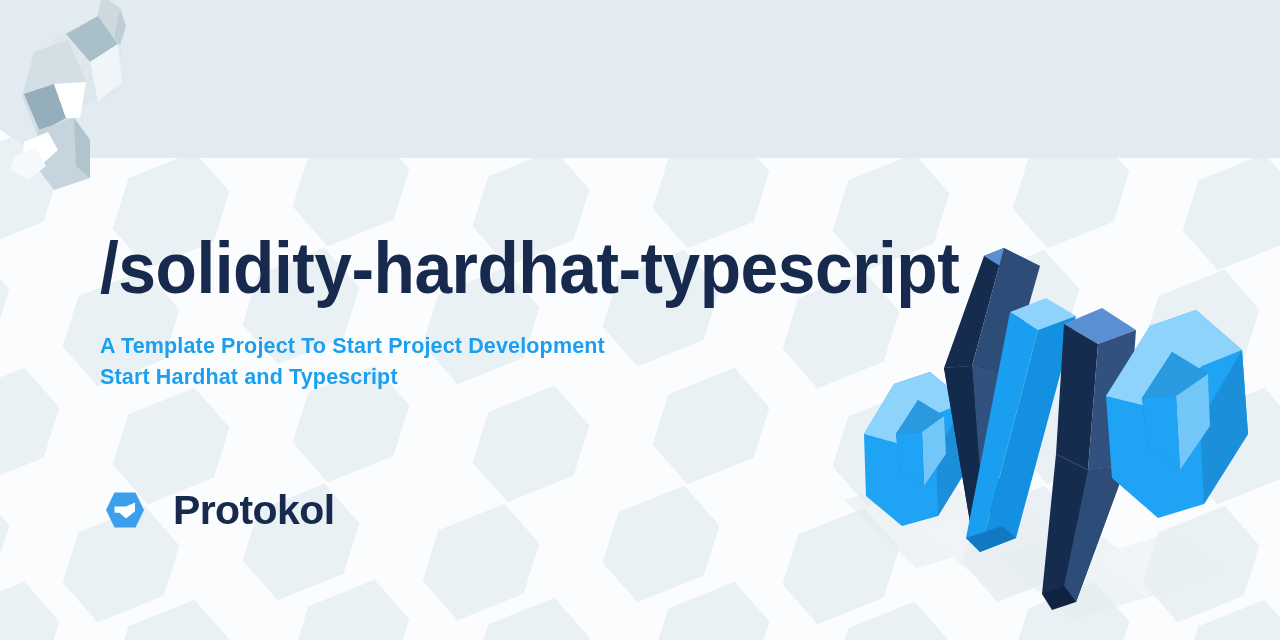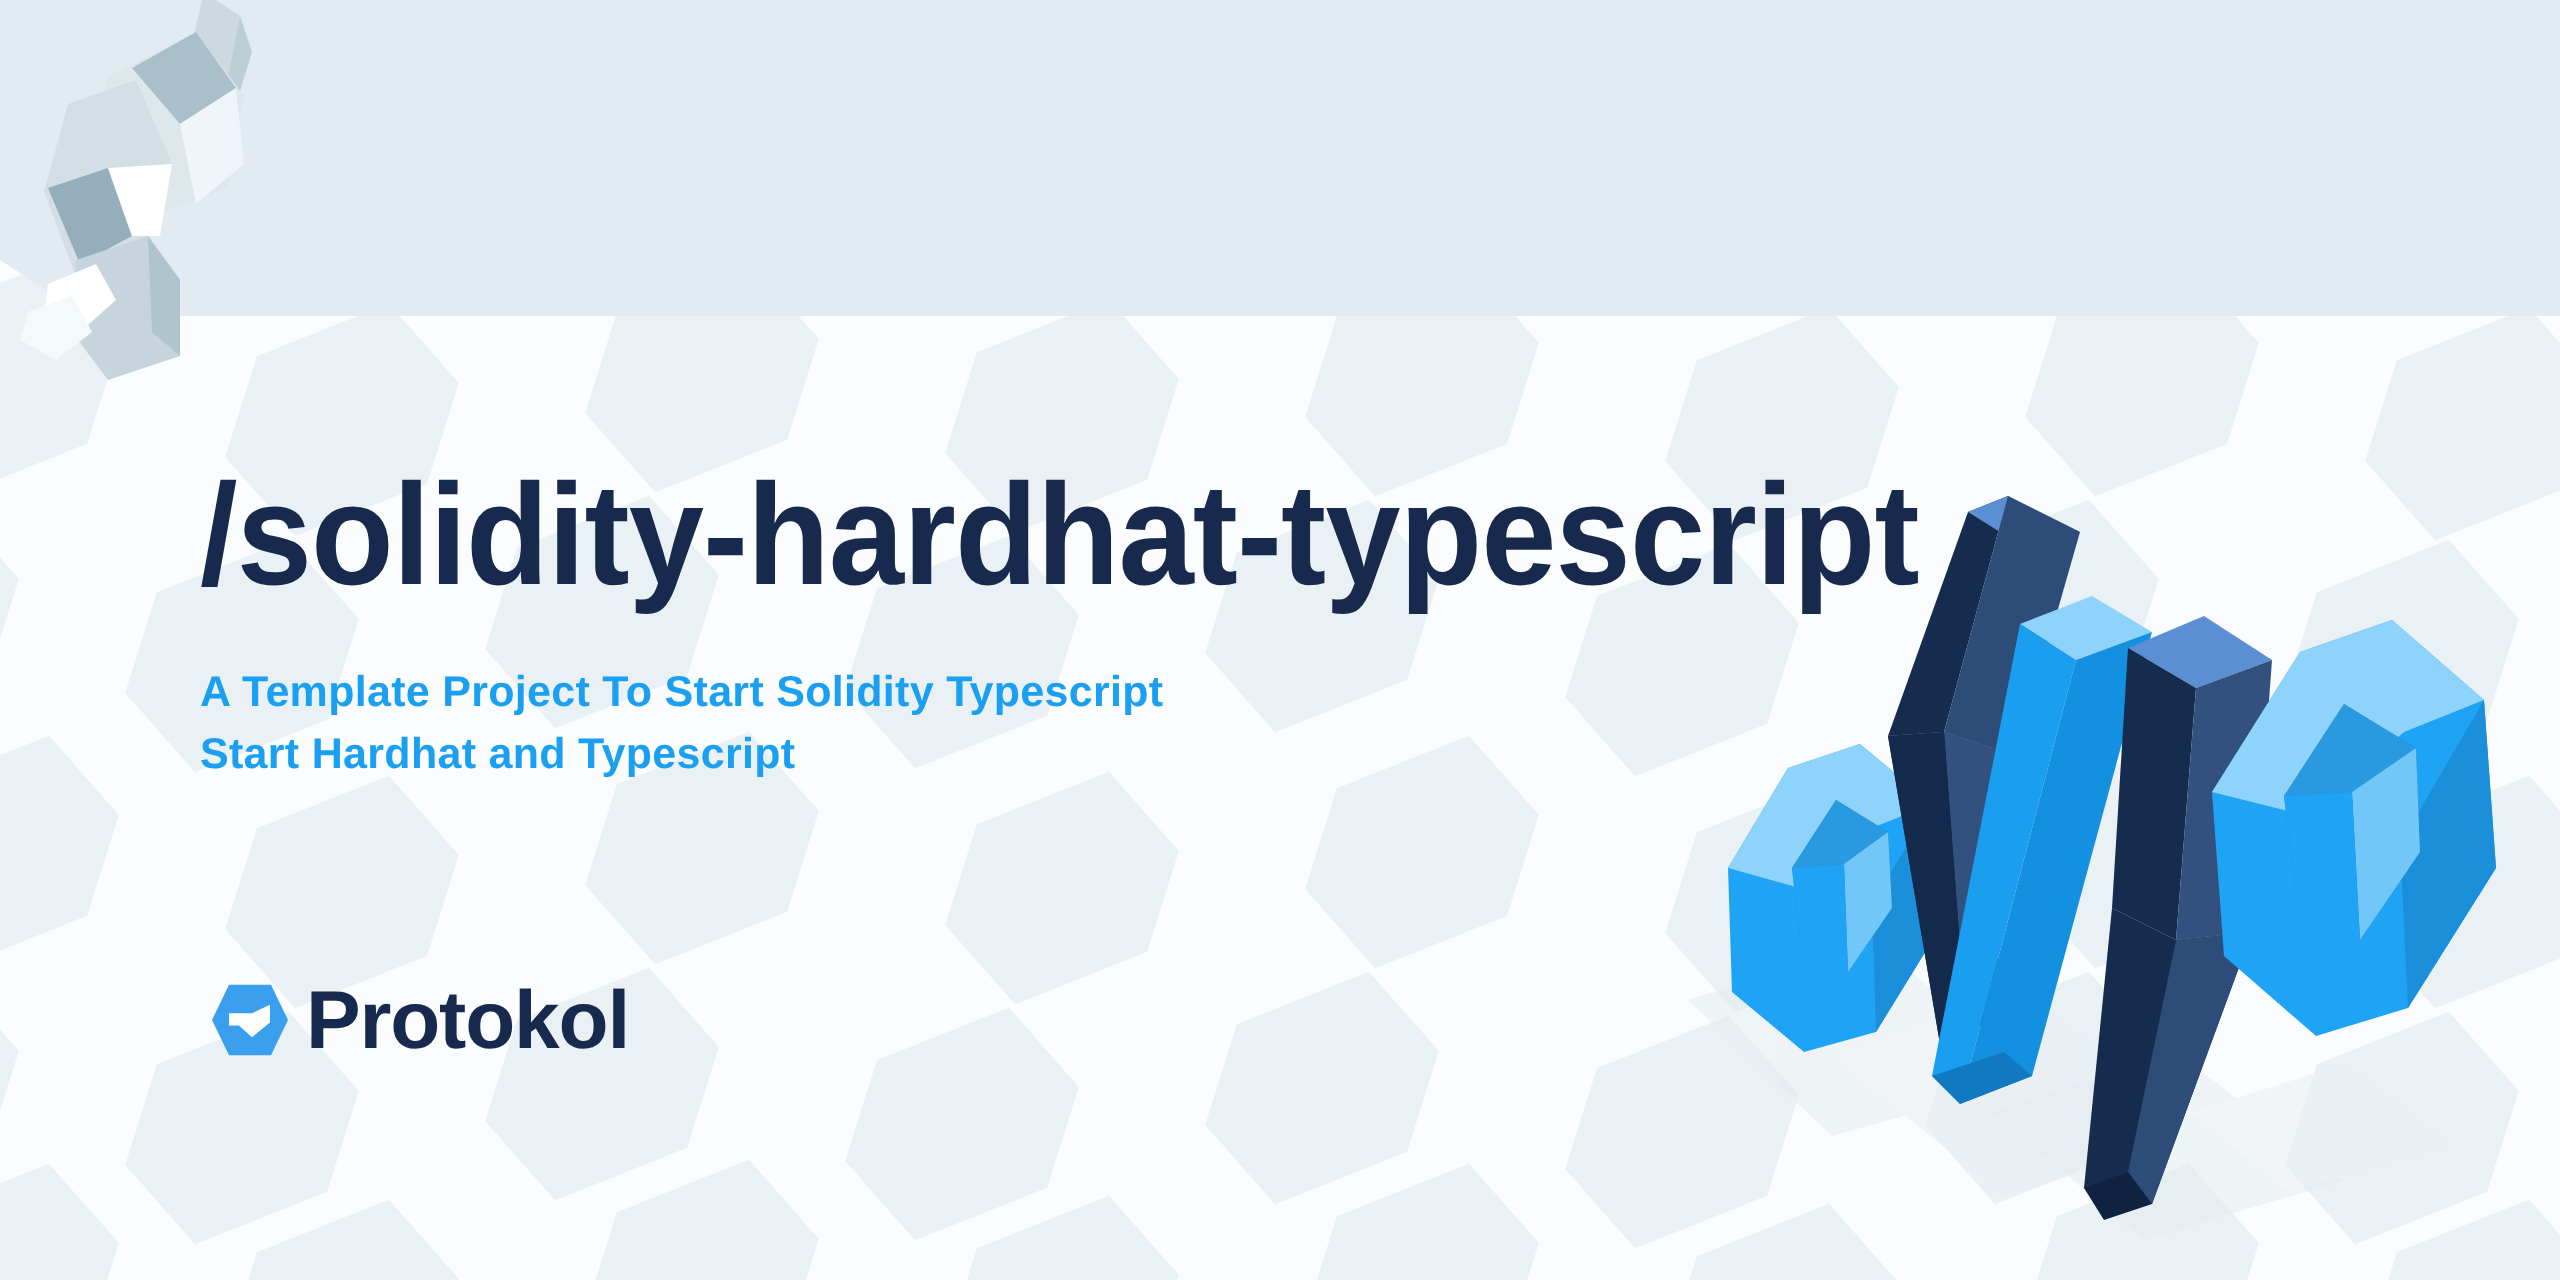--- a/index.html
+++ b/index.html
@@ -65,21 +65,21 @@
     max-width: 600px;
   }
 
   
   #brand-lockup {
     position: absolute;
     left: 104px;
     top: 489px;
     display: flex;
     align-items: center;
-    gap: 7px;
+    gap: 27px;
   }
   #brand-mark { width: 42px; height: 42px; display: block; }
   #brand-name {
     font-size: 41px;
     font-weight: 600;
     letter-spacing: -0.6px;
     color: #17294c;
     line-height: 1;
   }
 
@@ -185,21 +185,21 @@
         <path d="M 80 128 L 96 150 L 96 188 L 82 176 Z" fill="#b0c4ce"></path>
         <path d="M 30 152 L 54 142 L 64 160 L 46 176 L 28 168 Z" fill="#ffffff"></path>
         <path d="M 20 166 L 42 158 L 52 176 L 34 190 L 16 180 Z" fill="#f4f9fb"></path>
       </g>
     </svg>
   </div>
 
   <div id="text-block">
     <h1 id="page-title">/solidity-hardhat-typescript</h1>
     <p id="subtitle">
-      <span>A Template Project To Start Solidity Typescript</span><br>
+      <span>A Template Project To Start Project Development</span><br>
       <span>Start Hardhat and Typescript</span>
     </p>
   </div>
 
   <div id="brand-lockup">
     <span id="brand-mark">
       <svg viewBox="0 0 42 42" aria-hidden="true">
         <path d="M 10.5 3.4 L 31.5 3.4 L 40 21 L 31.5 38.6 L 10.5 38.6 L 2 21 Z" fill="#3aa0ee" rx="3"></path>
         <path d="M 10.5 17.6 L 22 17.6 L 31 13.4 L 31 22.2 L 22 29.6 L 15.4 23.8 L 10.5 23.8 Z" fill="#ffffff"></path>
       </svg>

